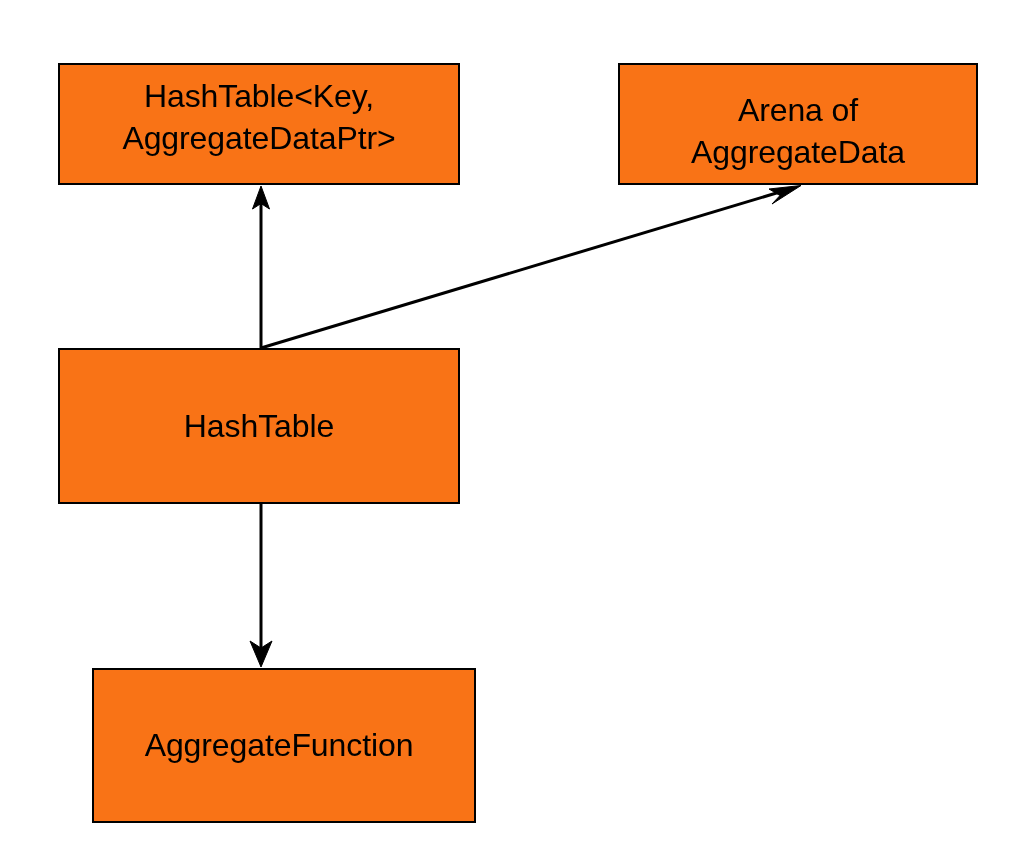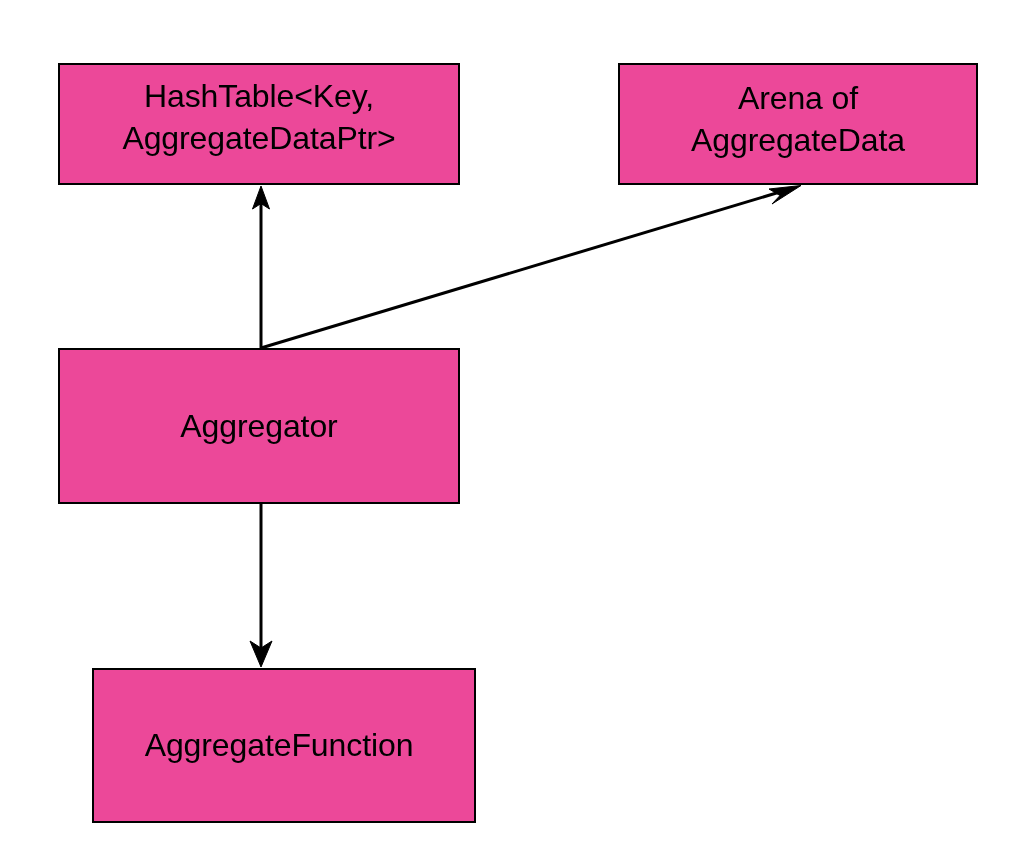--- a/index.html
+++ b/index.html
@@ -23,21 +23,21 @@
     position: absolute;
     left: 0;
     top: 0;
     width: 1026px;
     height: 856px;
     pointer-events: none;
   }
   .node {
     position: absolute;
     box-sizing: border-box;
-    background: #ec4899;
+    background: #f97316;
     border: 2px solid #000000;
     display: flex;
     align-items: center;
     justify-content: center;
     text-align: center;
     z-index: 2;
   }
   .node-label {
     font-size: 32px;
     line-height: 1.32;
@@ -48,21 +48,21 @@
   
   #node-hashtable {
     left: 58px;  top: 63px;  width: 402px; height: 122px;
     align-items: flex-start;
   }
   #node-hashtable .node-label { padding-top: 10px; }
   #node-arena {
     left: 618px; top: 63px;  width: 360px; height: 122px;
     align-items: flex-start;
   }
-  #node-arena .node-label { padding-top: 12px; }
+  #node-arena .node-label { padding-top: 24px; }
   #node-aggregator {
     left: 58px;  top: 348px; width: 402px; height: 156px;
   }
   #node-aggregatefunction {
     left: 68px;  top: 668px; width: 384px; height: 155px; margin-left: 24px;
   }
   #node-aggregatefunction .node-label {
     position: relative;
     left: -5px;
   }
@@ -94,20 +94,20 @@
     <span class="node-label">HashTable&lt;Key,
 AggregateDataPtr&gt;</span>
   </div>
 
   <div class="node" id="node-arena">
     <span class="node-label">Arena of
 AggregateData</span>
   </div>
 
   <div class="node" id="node-aggregator">
-    <span class="node-label">Aggregator</span>
+    <span class="node-label">HashTable</span>
   </div>
 
   <div class="node" id="node-aggregatefunction">
     <span class="node-label">AggregateFunction</span>
   </div>
 
 </div>
 
 </body></html>

